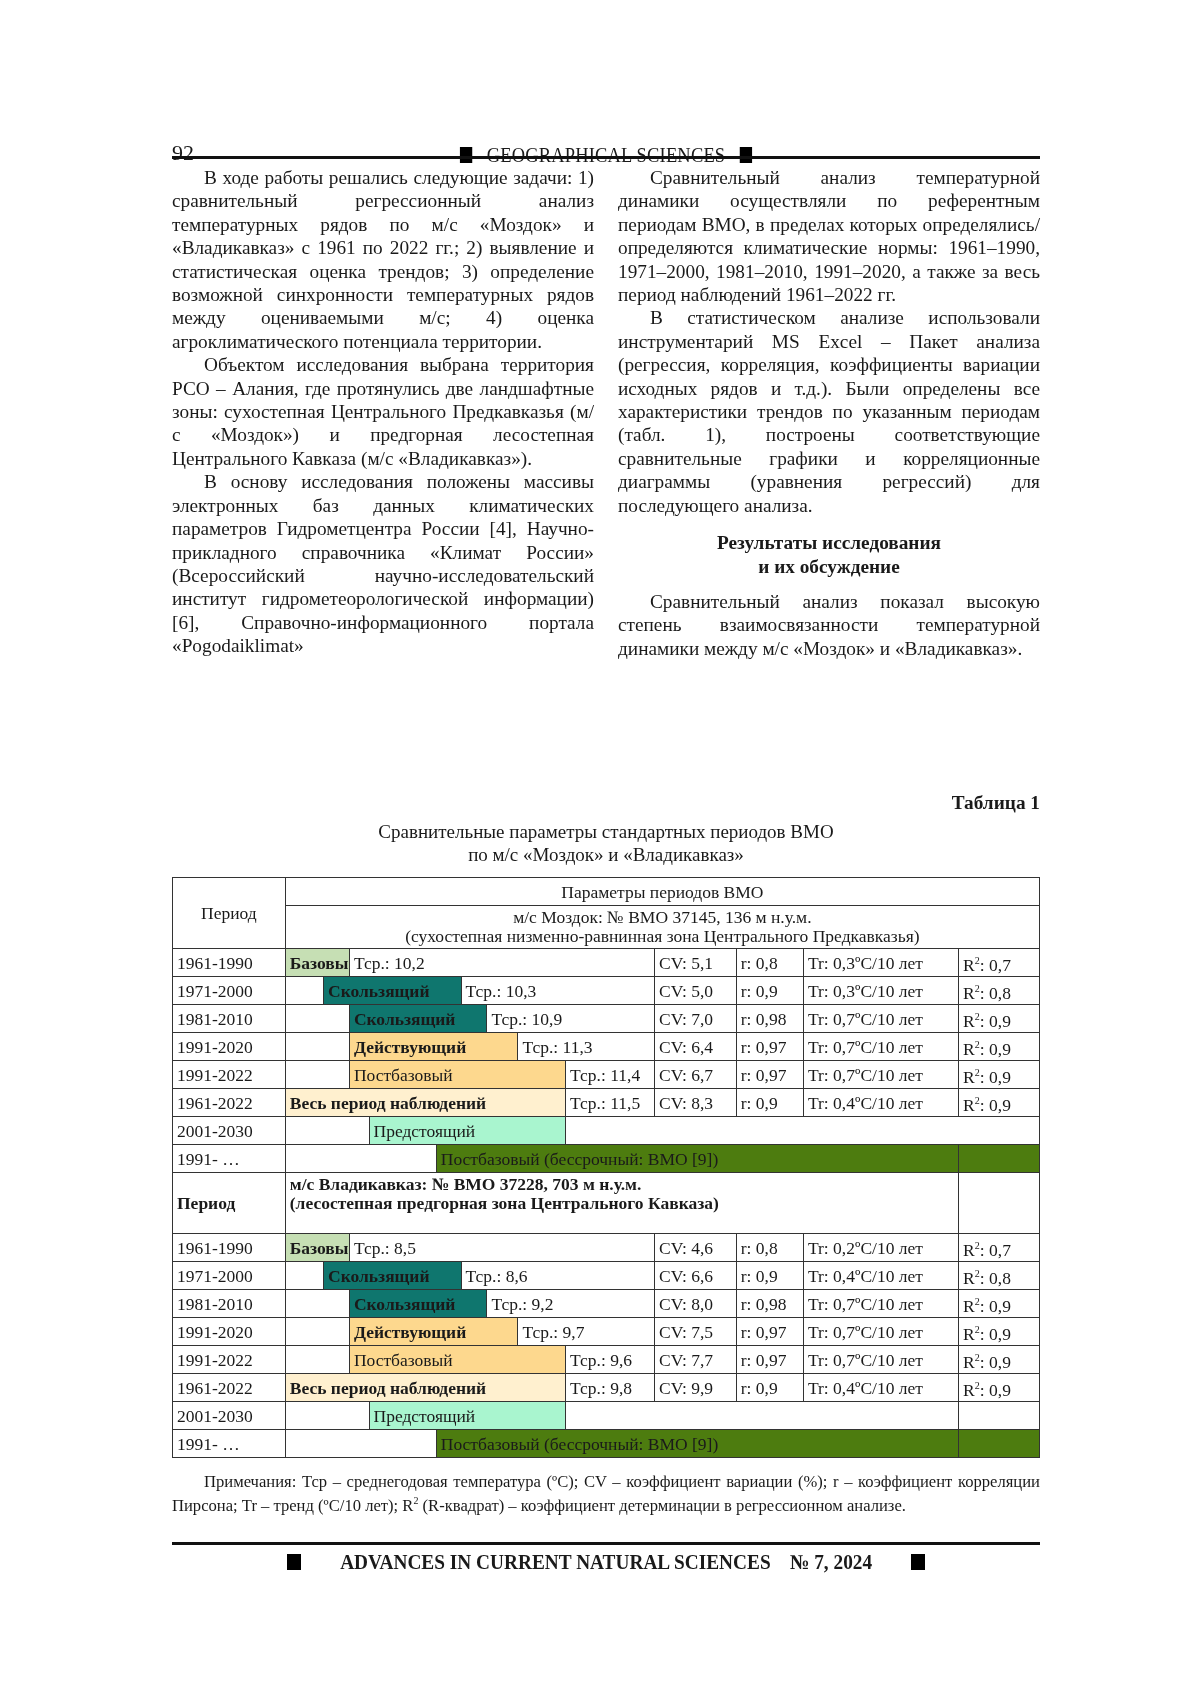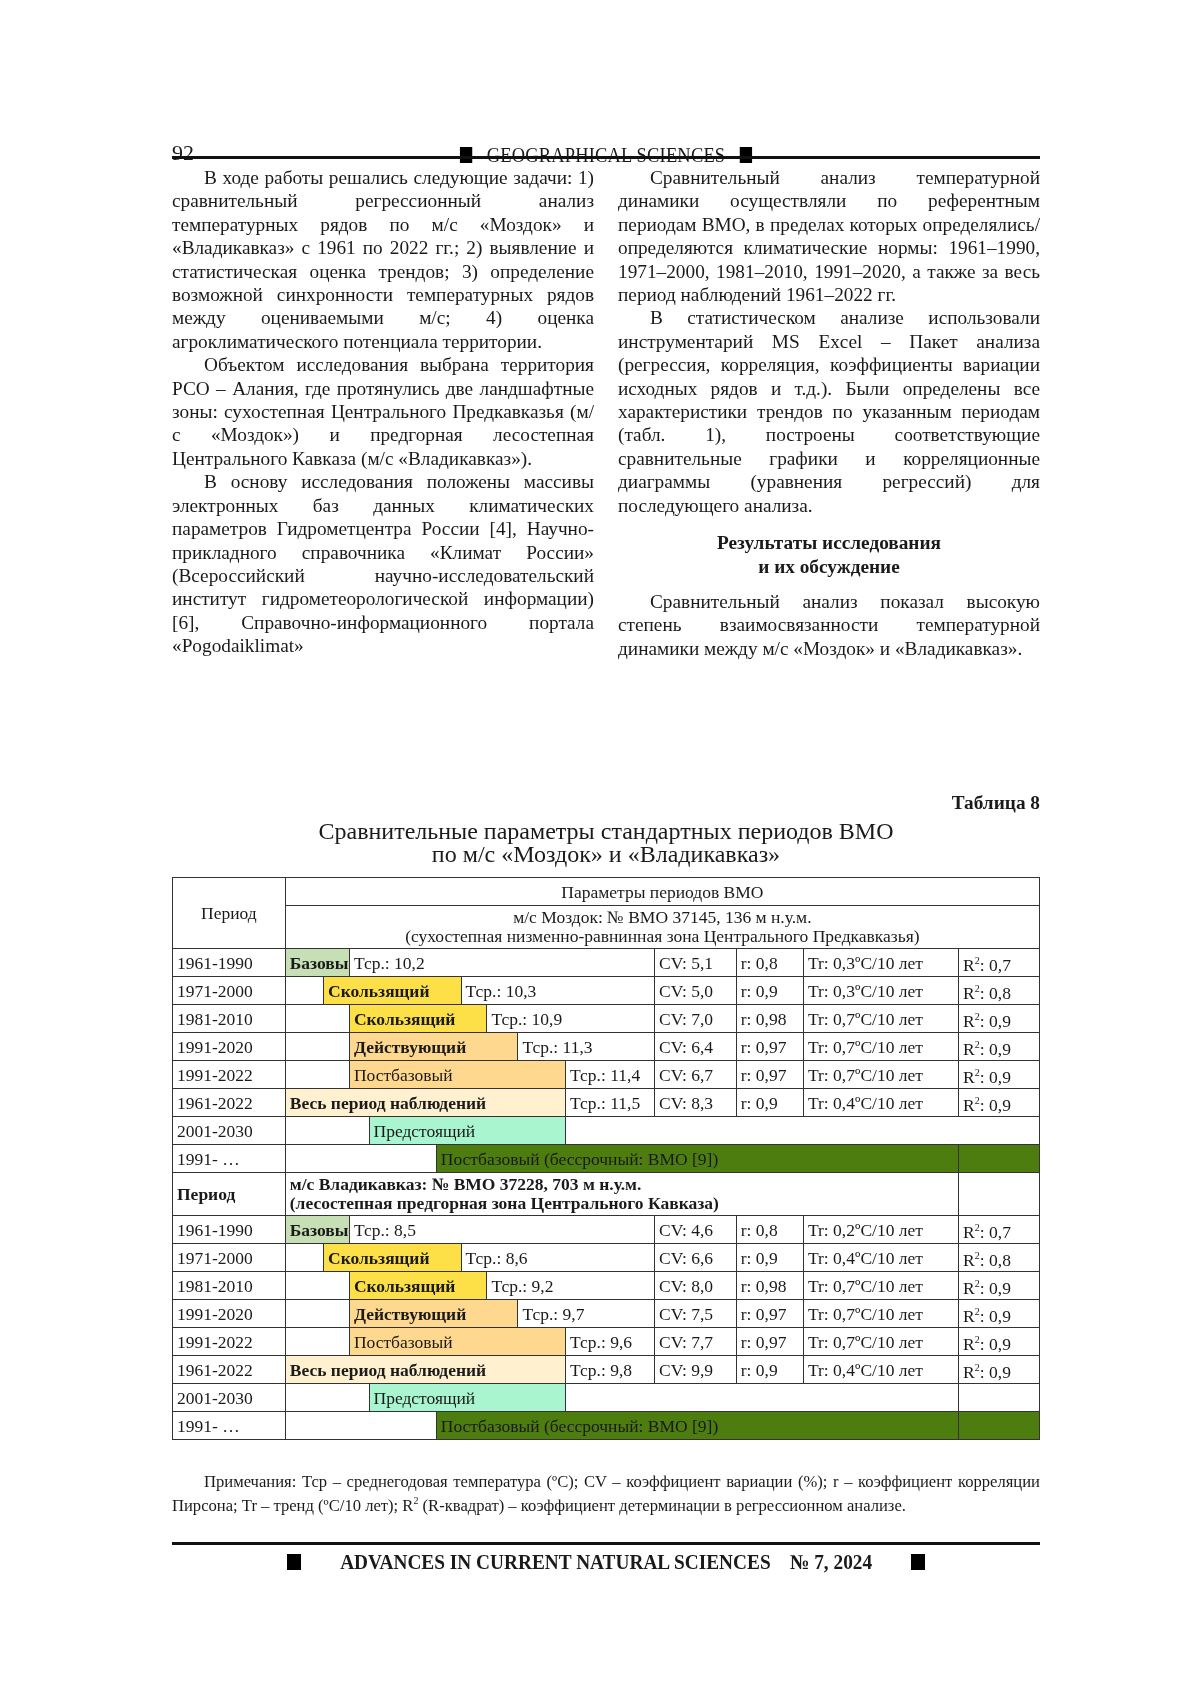--- a/index.html
+++ b/index.html
@@ -18,27 +18,27 @@
   
   .col { position: absolute; top: 166px; width: 422px; font-size: 19.3px; line-height: 23.4px; text-align: justify; }
   .col.left { left: 0; }
   .col.right { left: 446px; }
   .col p { margin: 0; text-indent: 32px; }
   .col p.noindent { text-indent: 0; }
   .col h3 { margin: 9px 0 9px 0; font-size: 19.3px; line-height: 23.4px; text-align: center; font-weight: bold; }
 
   
   .tbl-label { position: absolute; top: 792px; right: 0; font-weight: bold; font-size: 19.3px; }
-  .tbl-title { position: absolute; top: 820px; left: 0; width: 868px; text-align: center; font-size: 24px; line-height: 23px; }
+  .tbl-title { position: absolute; top: 820px; left: 0; width: 868px; text-align: center; font-size: 19px; line-height: 23px; }
   table.data { position: absolute; top: 877px; left: 0; width: 868px; border-collapse: collapse; table-layout: fixed;
                font-size: 17.5px; }
   table.data td { border: 1.5px solid #333; padding: 0 4px; height: 27px; line-height: 22px; white-space: nowrap; overflow: hidden; }
   table.data td.hd { text-align: center; }
   .c-base { background: #c6dfb4; font-weight: bold; }
-  .c-slide { background: #fde047; font-weight: bold; }
+  .c-slide { background: #0f766e; font-weight: bold; }
   .c-act { background: #fdd88e; font-weight: bold; }
   .c-post { background: #fdd88e; font-weight: normal; }
   .c-all { background: #fff0cf; font-weight: bold; }
   .c-next { background: #a9f5cf; }
   .c-perm { background: #4d7c0f; }
   .bold { font-weight: bold; }
   td.nob-r { border-right: none !important; }
 
   .notes { position: absolute; top: 1472px; left: 0; width: 868px; font-size: 16.6px; line-height: 19px; text-align: justify; }
   .notes p { margin: 0; text-indent: 32px; }
@@ -69,21 +69,21 @@
   <div class="col right">
     <p>Сравнительный анализ температурной динамики осуществляли по референтным периодам ВМО, в пределах которых определялись/определяются климатические нормы: 1961–1990, 1971–2000, 1981–2010, 1991–2020, а также за весь период наблюдений 1961–2022 гг.</p>
     <p>В статистическом анализе использовали инструментарий MS Excel – Пакет анализа (регрессия, корреляция, коэффициенты вариации исходных рядов и т.д.). Были определены все характеристики трендов по указанным периодам (табл. 1), построены соответствующие сравнительные графики и корреляционные диаграммы (уравнения регрессий) для последующего анализа.</p>
     <h3 style="margin-top:14px;margin-bottom:12px;">
       <span>Результаты исследования</span><br>
       <span>и их обсуждение</span>
     </h3>
     <p>Сравнительный анализ показал высокую степень взаимосвязанности температурной динамики между м/с «Моздок» и «Владикавказ».</p>
   </div>
 
-  <div class="tbl-label">Таблица 8</div>
+  <div class="tbl-label">Таблица 1</div>
   <div class="tbl-title">
     <span>Сравнительные параметры стандартных периодов ВМО</span><br>
     <span>по м/с «Моздок» и «Владикавказ»</span>
   </div>
 
   <table class="data" id="tbl">
     <colgroup>
       <col style="width:109px">
         <col style="width:37px">
         <col style="width:25px">
@@ -172,21 +172,21 @@
           <td colspan="5"></td>
         </tr>
         <tr>
           <td>1991- …</td>
           <td colspan="4" class="nob-r"></td>
           <td colspan="8" class="c-perm">Постбазовый (бессрочный: ВМО [9])</td>
           <td class="c-perm"></td>
         </tr>
         <tr>
           <td class="bold">Период</td>
-          <td colspan="12" class="bold" style="line-height: 19px; padding-top: 2px; padding-bottom: 2px;"><span>м/с Владикавказ: № ВМО 37228, 703 м н.у.м.</span><br><span>(лесостепная предгорная зона Центрального Кавказа)</span></td>
+          <td colspan="12" class="bold" style="line-height: 19px; padding-top: 2px; padding-bottom: 20px;"><span>м/с Владикавказ: № ВМО 37228, 703 м н.у.м.</span><br><span>(лесостепная предгорная зона Центрального Кавказа)</span></td>
           <td></td>
         </tr>
         <tr>
           <td>1961-1990</td>
           <td colspan="2" class="c-base">Базовый</td>
           <td colspan="7">Тср.: 8,5</td>
           <td>CV: 4,6</td>
           <td>r: 0,8</td>
           <td>Tr: 0,2ºC/10 лет</td>
           <td><span>R</span><sup>2</sup><span>: </span><span>0,7</span></td>

